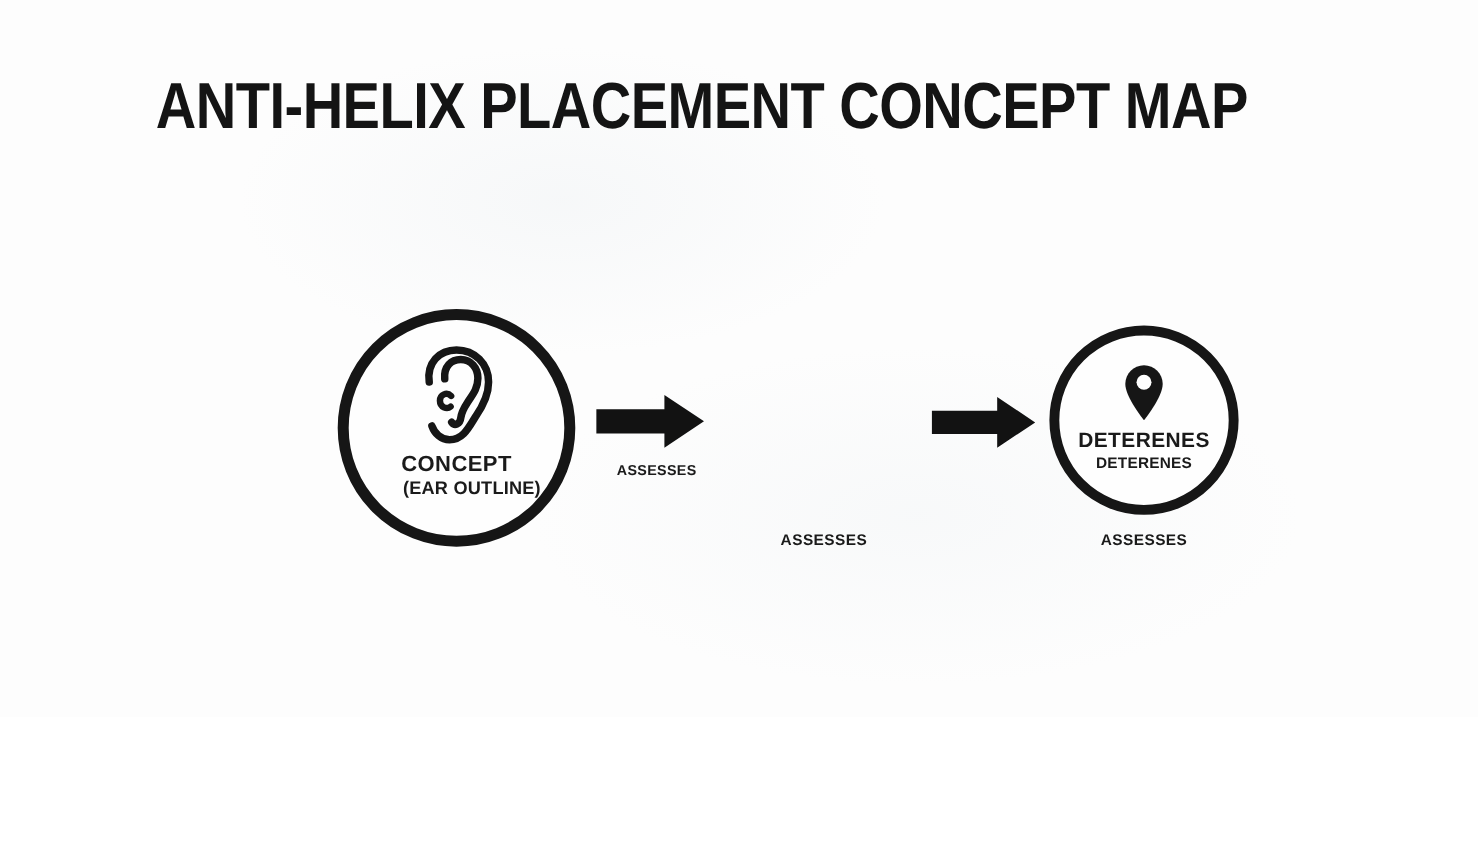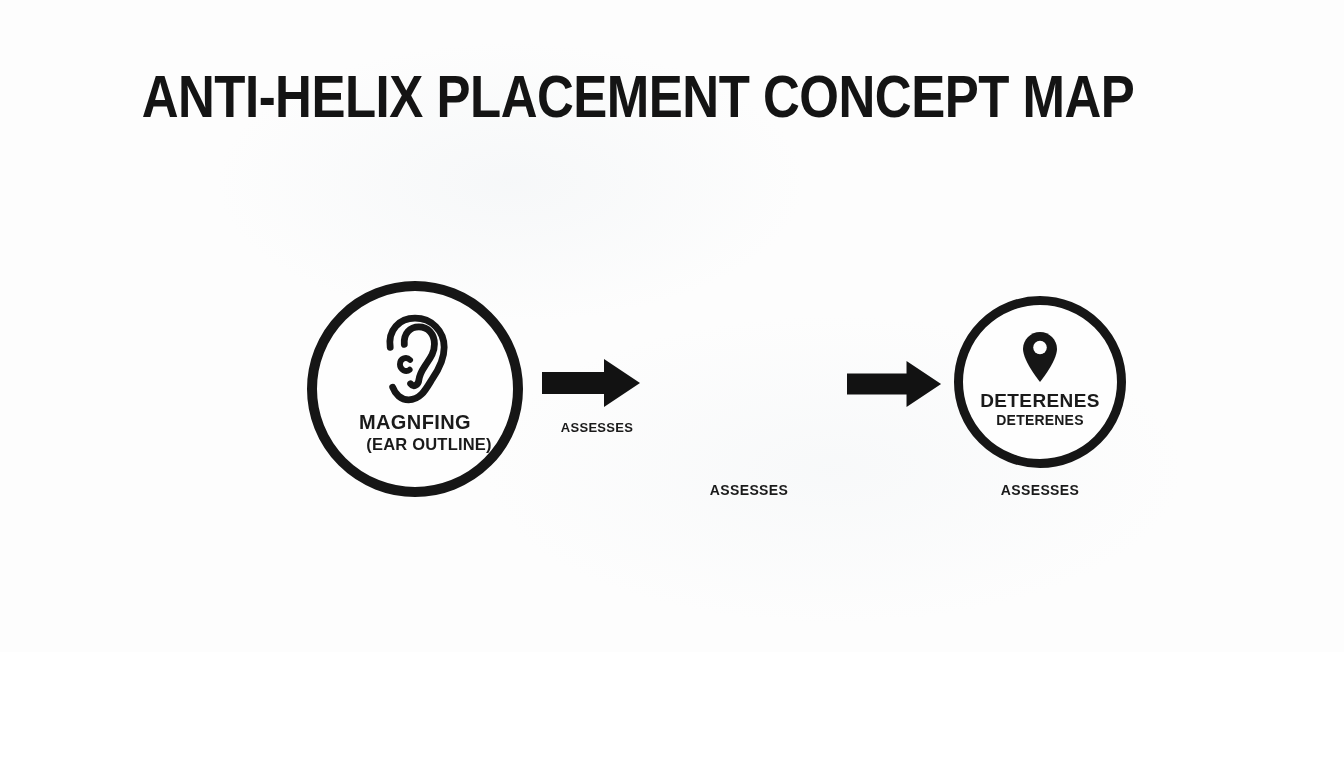--- a/index.html
+++ b/index.html
@@ -115,21 +115,21 @@
   <h1 class="title">ANTI-HELIX PLACEMENT CONCEPT MAP</h1>
 
   <div class="node node-1">
     <span class="icon">
       <svg width="70" height="90" viewBox="0 0 72 92" fill="none" stroke="#161616" stroke-width="7" stroke-linecap="round" stroke-linejoin="round">
         <path d="M10.5,34 C8,16 20,4 36,4 C53,4 66,17 66,34 C66,46 61,56 54,66 C47.5,76.5 42,88 29.5,88 C21.5,88 15.5,82 13,75"></path>
         <path d="M25,31 C24,19.5 31,13 40,13 C49.5,13 56,20.5 56,30.5 C56,40.5 50.5,46.5 46,53.5 C42,59.5 40.5,63.5 40,67.5 C39.4,73 34.5,75.5 31.5,71.5"></path>
         <path d="M31,47 C27,43 20.5,45.5 20.5,51.5 C20.5,57.5 27,60 30.5,57" stroke-width="6"></path>
       </svg>
     </span>
-    <span class="node-label">MAGNFING</span>
+    <span class="node-label">CONCEPT</span>
     <span class="node-sublabel">(EAR OUTLINE)</span>
   </div>
 
   <div class="connector connector-1">
     <svg width="100" height="52" viewBox="0 0 100 52">
       <polygon points="0,15 62,15 62,2 98,26 62,50 62,37 0,37" fill="#121212"></polygon>
     </svg>
   </div>
   <div class="connector-label">ASSESSES</div>
 

